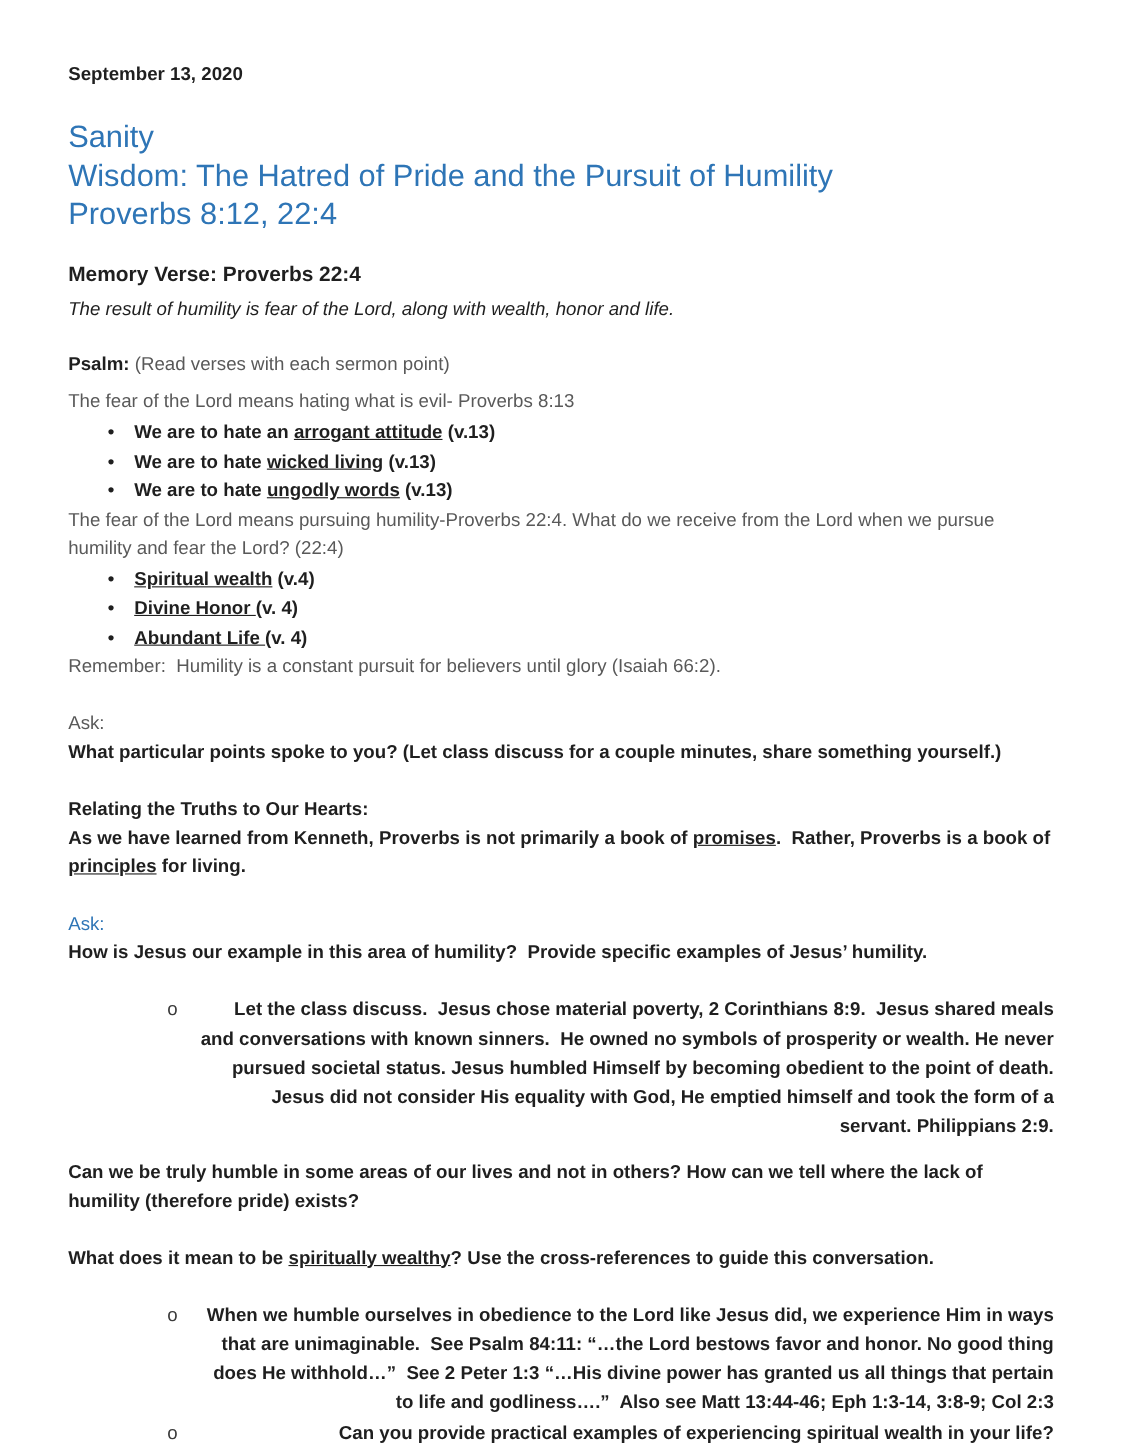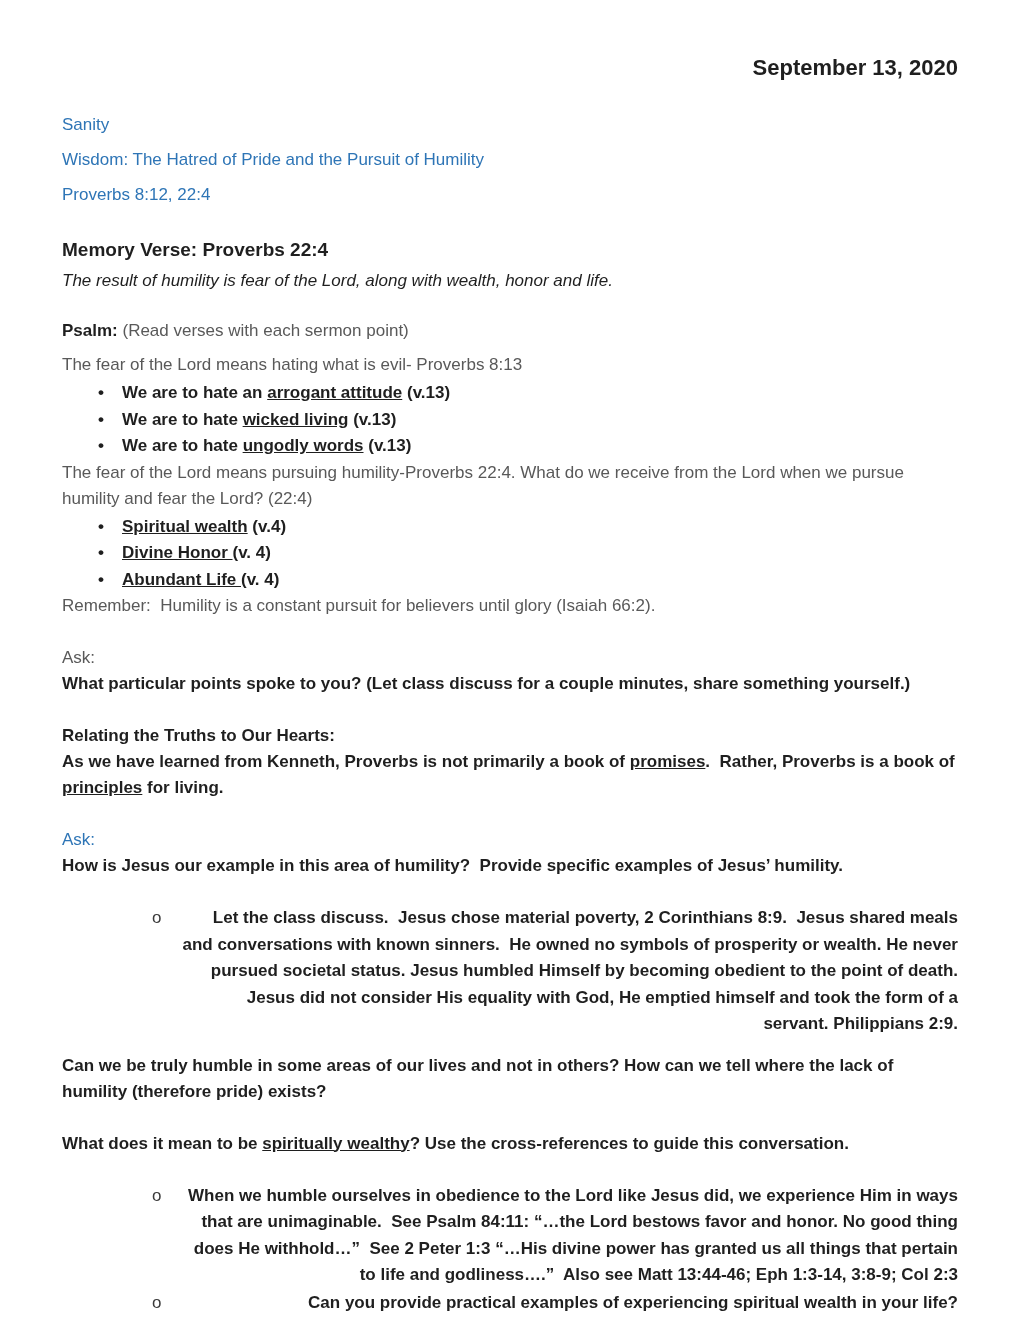--- a/index.html
+++ b/index.html
@@ -10,29 +10,29 @@
     background: #ffffff;
     padding: 55px 62px 40px 62px;
     font-family: "Liberation Sans", sans-serif;
     font-size: 17px;
     line-height: 26px;
     color: #1f1f1f;
     overflow: hidden;
   }
   .pre { white-space: pre-wrap; }
   .date {
-    text-align: right;
+    text-align: left;
     font-weight: bold;
-    font-size: 22px;
+    font-size: 17px;
     margin: 0 0 26px 0;
   }
   .title-block { margin: 0 0 24px 0; }
   .title-line {
     color: #2E75B6;
-    font-size: 17px;
+    font-size: 28px;
     line-height: 35px;
     font-weight: normal;
   }
   .memory-heading {
     font-size: 19px;
     font-weight: bold;
     margin: 0 0 5px 0;
     line-height: 27px;
   }
   .verse {

